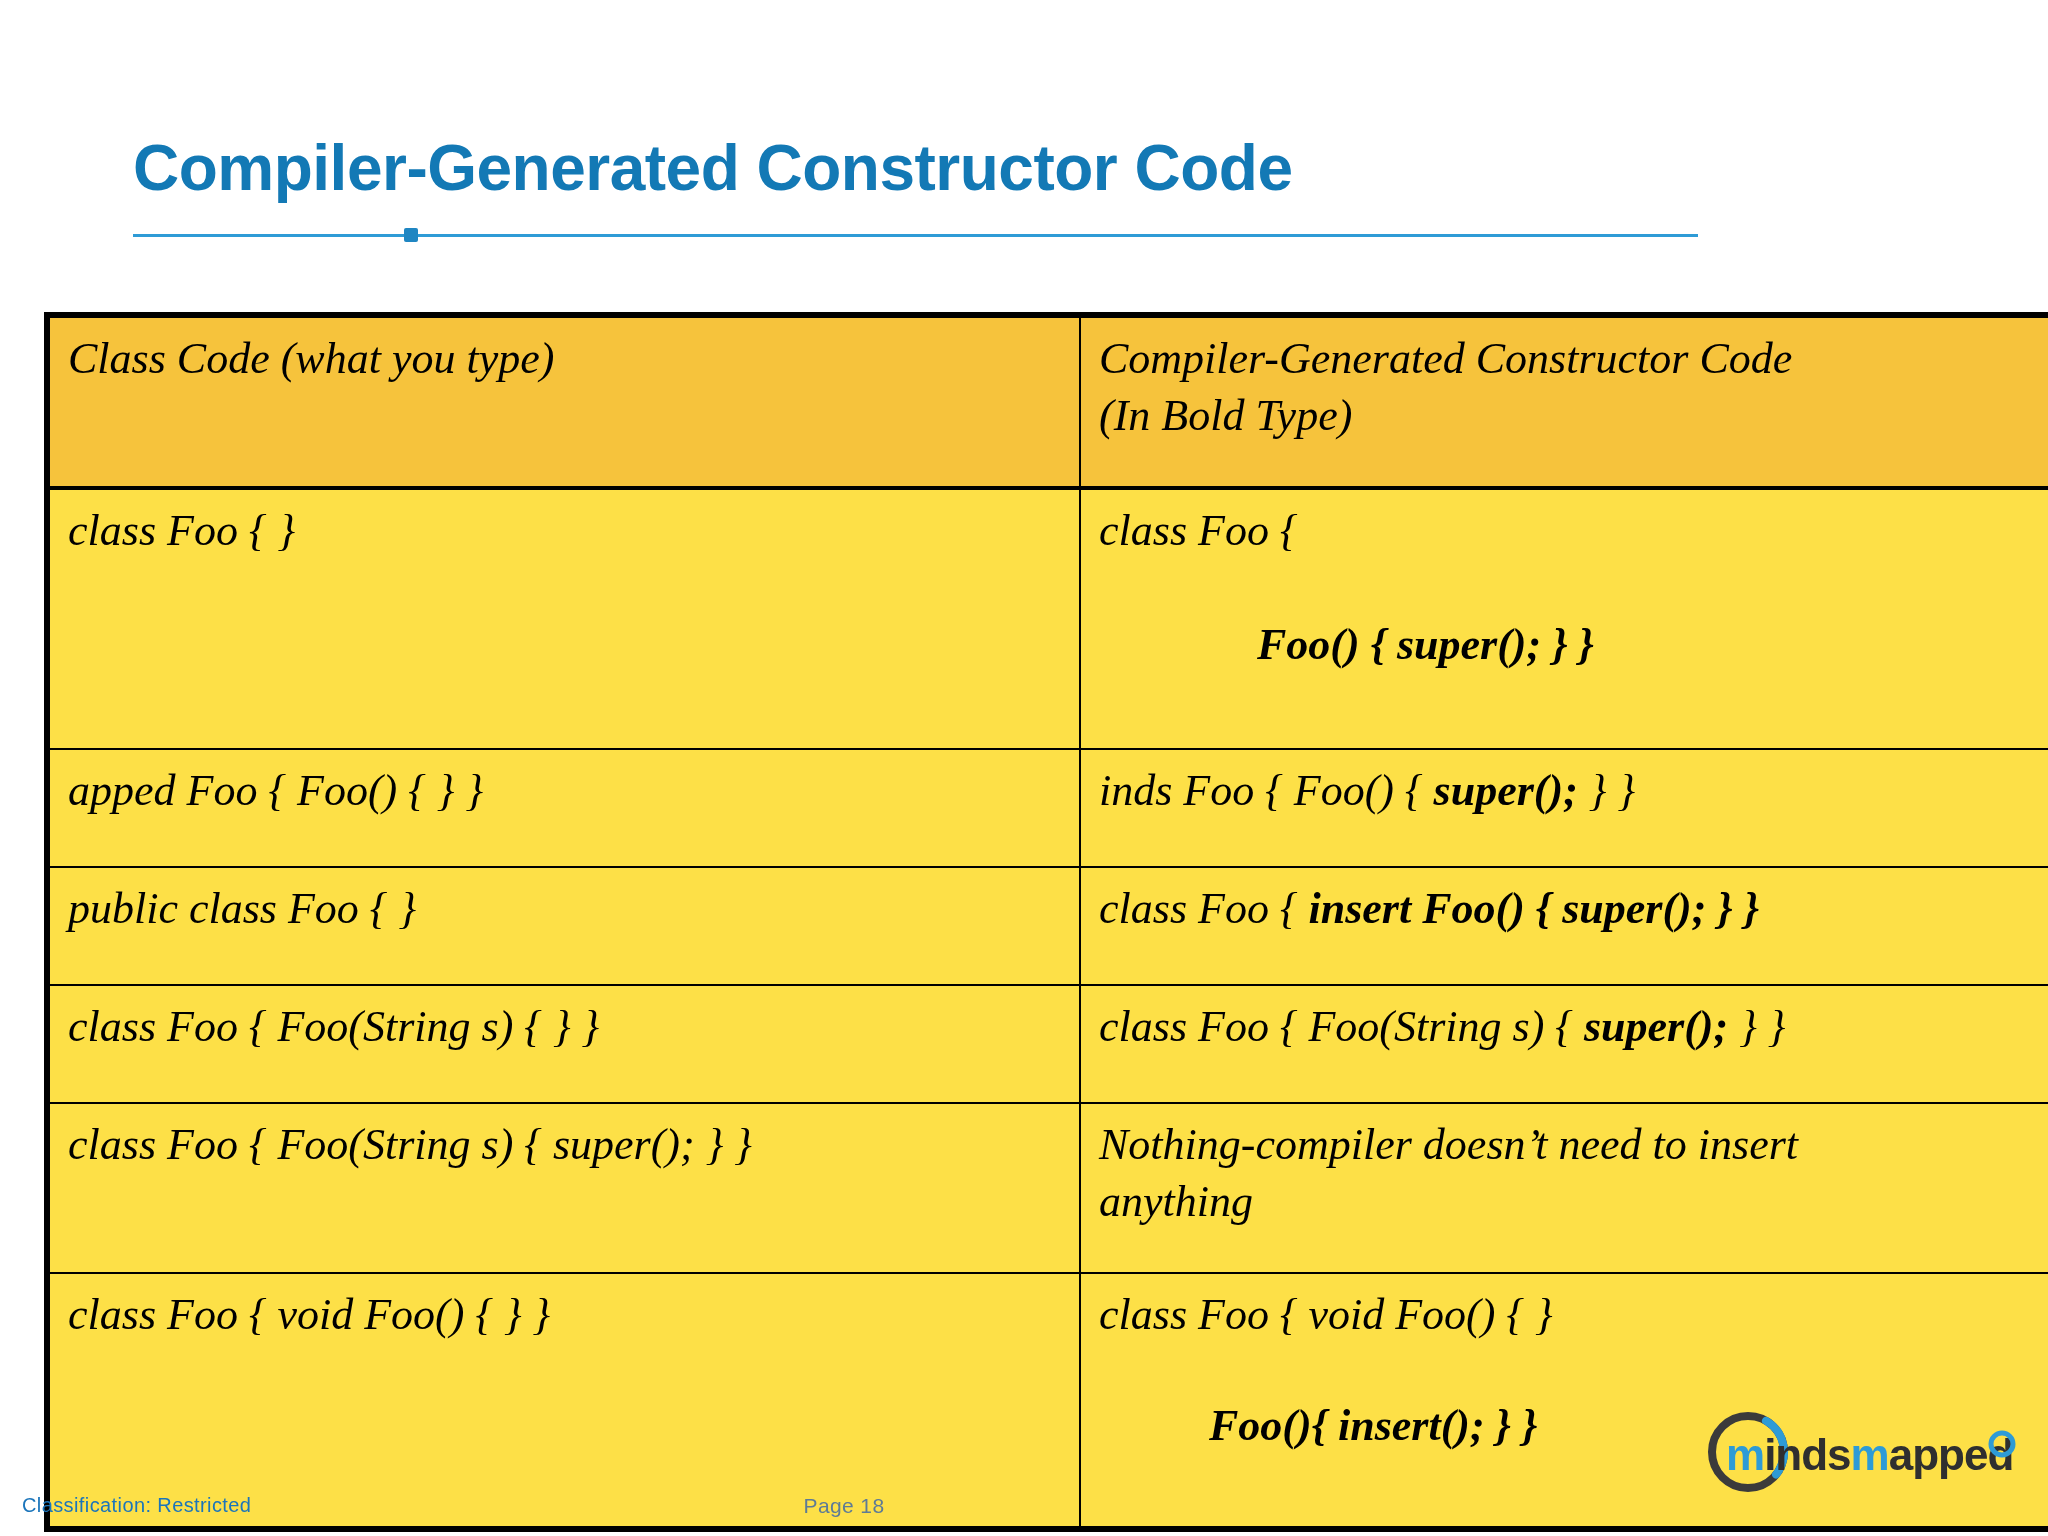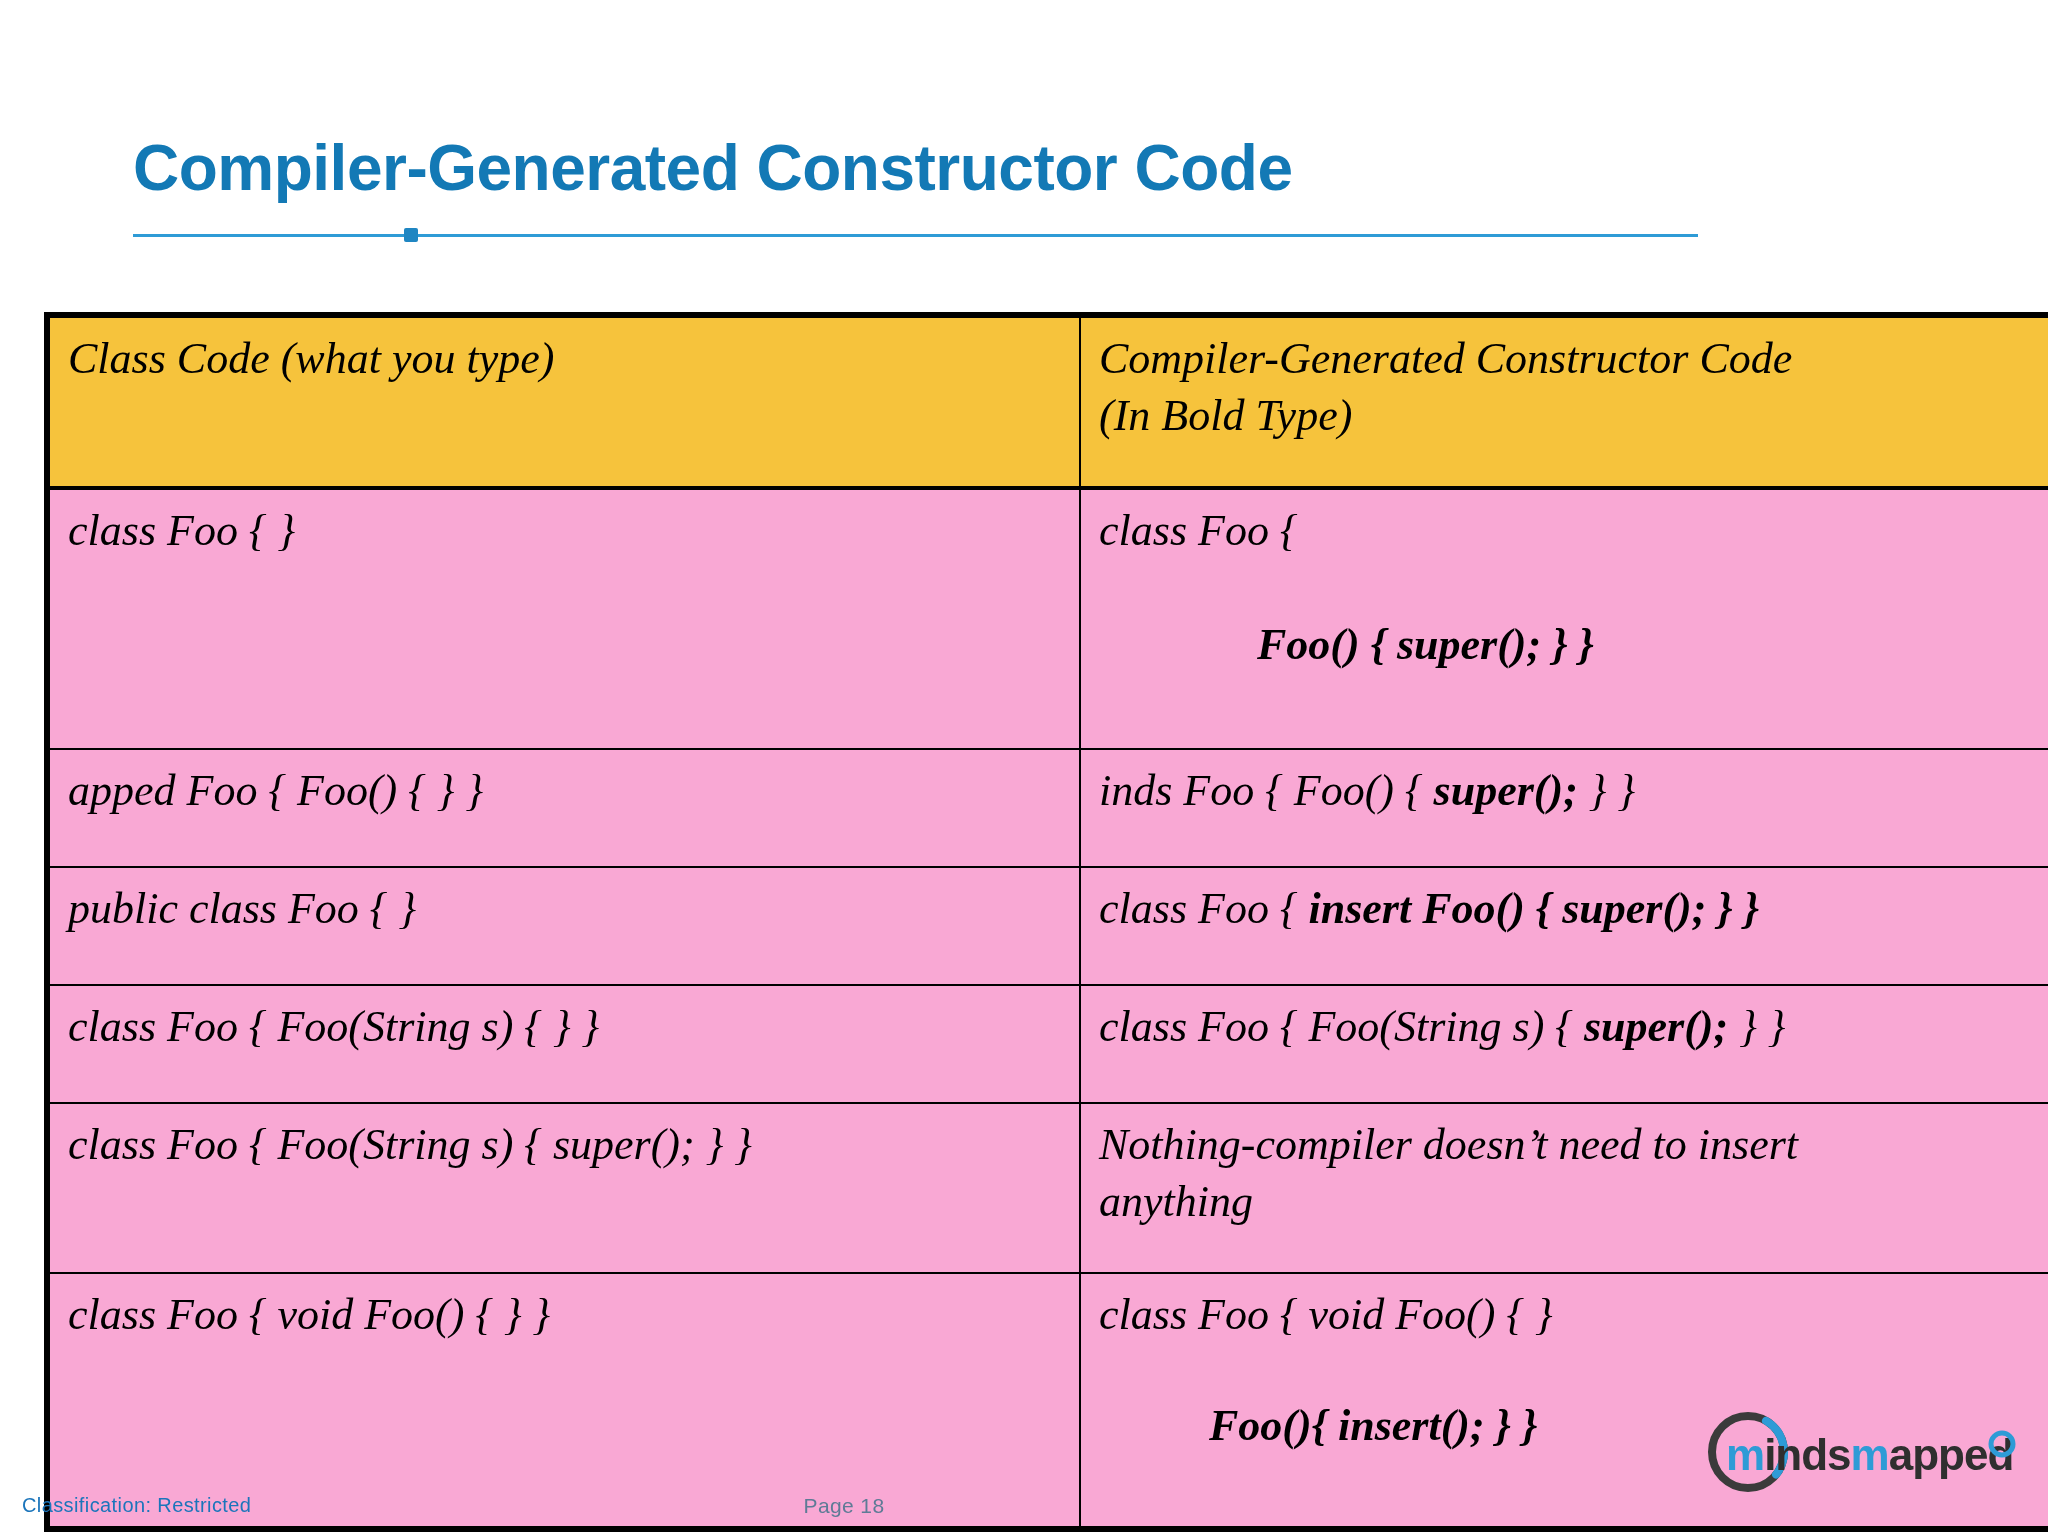--- a/index.html
+++ b/index.html
@@ -68,21 +68,21 @@
   }
   #code-table td.col-left  { width: 993px; }
   #code-table td.col-right { width: 964px; }
 
   #code-table thead td {
     background: #F6C33C;
     border-bottom: 4px solid #000000;
     padding-bottom: 42px;
   }
 
-  #code-table tbody tr td { background: #f9a8d4; }
+  #code-table tbody tr td { background: #fde047; }
 
   .cell-line { display: block; white-space: pre-wrap; font-style: italic; }
   .cell-line.indent { padding-left: 48px; }
   .cell-line.tight  { line-height: 55px; }
   b.gen { font-weight: bold; margin-top: 24px; }
 
   
   .r1 td { height: 138px; }
   .r2 td { height: 86px; }
   .r3 td { height: 86px; }

